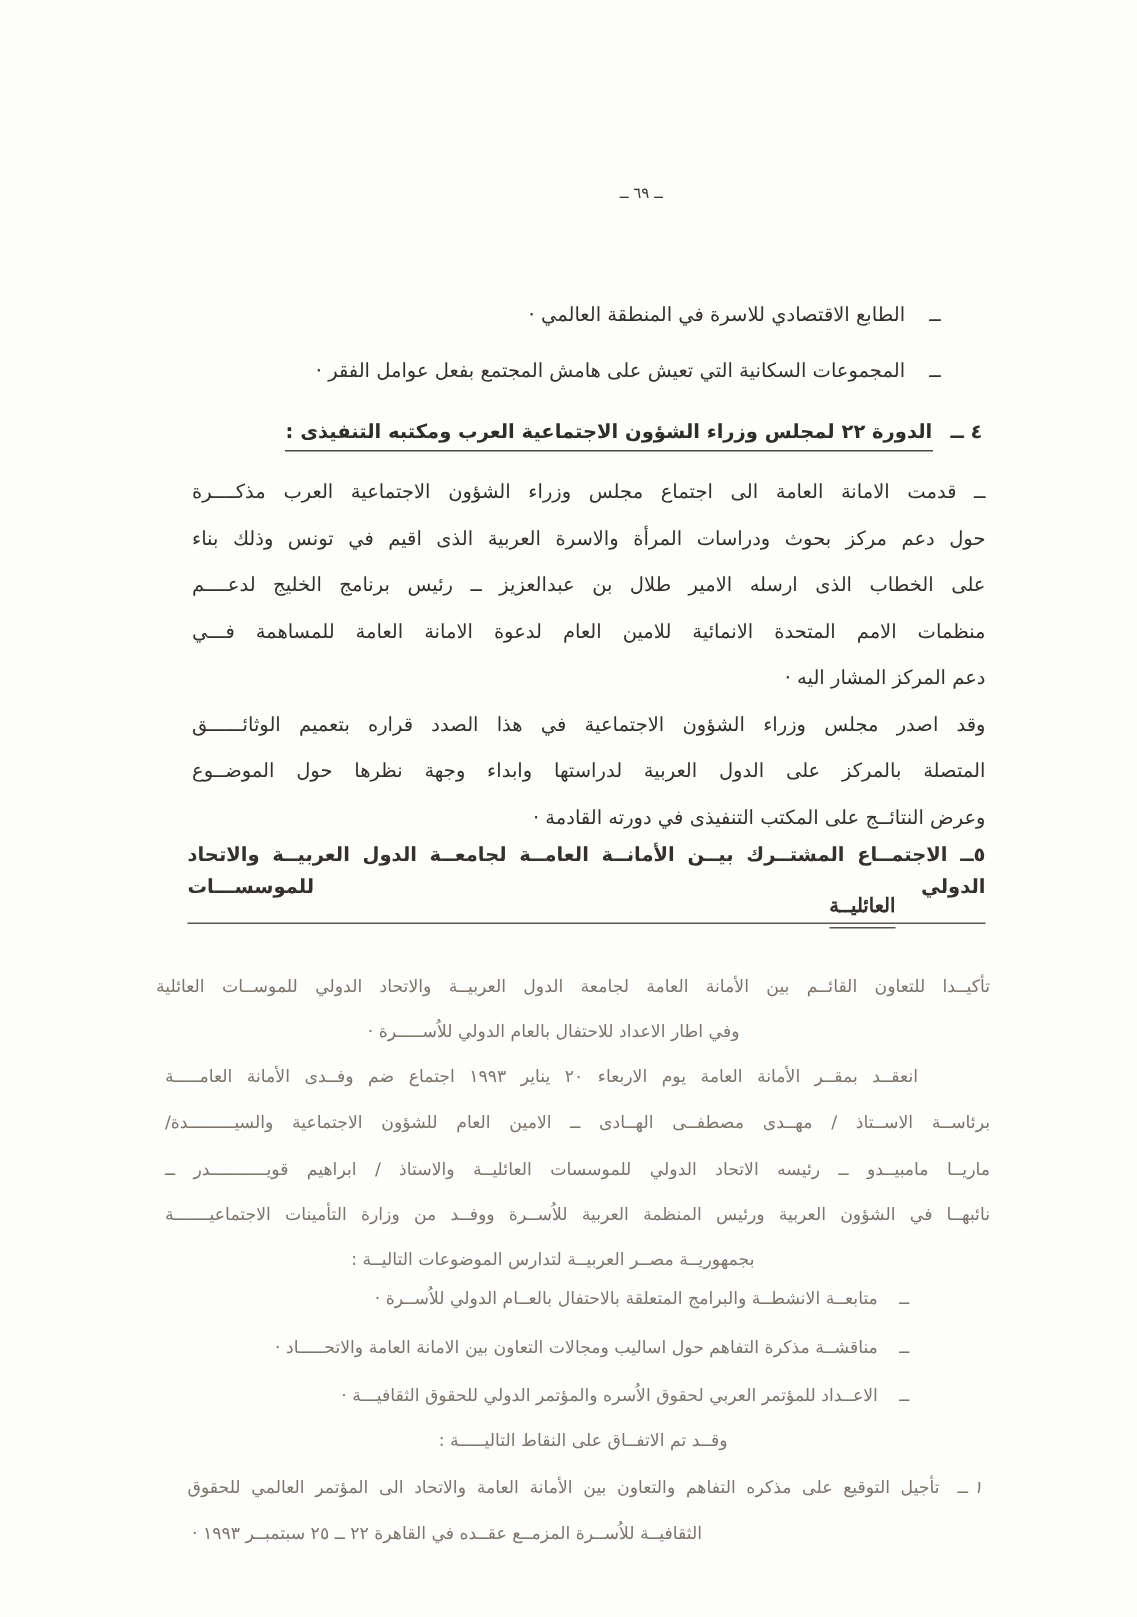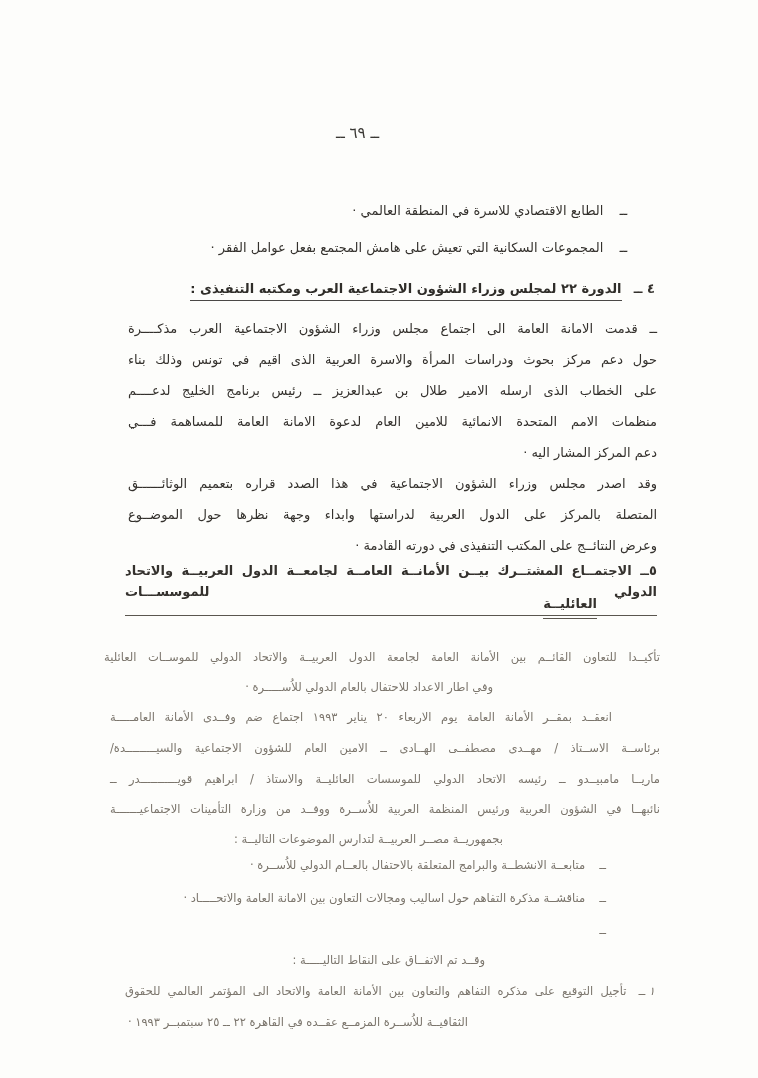--- a/index.html
+++ b/index.html
@@ -14,34 +14,35 @@
     box-shadow:0 0 4px rgba(0,0,0,.25);
   }
   .abs{position:absolute;}
   .upper{font-size:13px;line-height:21px;color:#34312d;}
   .faint{font-size:11.5px;line-height:19px;color:#7b756c;}
   .just{text-align:justify;text-align-last:justify;}
   .endline{text-align:justify;text-align-last:auto;}
   .row{display:flex;align-items:flex-start;}
   .dash{flex:0 0 auto;font-style:italic;}
   .pagenum{
-    top:124px;left:336px;width:118px;
-    text-align:left;font-size:15px;color:#3a3834;letter-spacing:2px;
+    top:124px;left:324px;width:118px;
+    text-align:right;font-size:10px;color:#3a3834;letter-spacing:2px;
   }
   .sec-head{
     font-size:13px;color:#2f2d29;font-weight:bold;
     border-bottom:1.5px solid #4a4846;padding-bottom:4px;
   }
   .sec5-l1{
     border-bottom:1.5px solid #5a564f;padding-bottom:13px;
     font-weight:bold;
   }
   .sec5-l2{
     border-bottom:1.5px solid #5a564f;padding-bottom:4px;
     font-weight:bold;
+    font-family:Liberation Serif, serif;
   }
 </style>
 </head>
 <body>
 
 <div class="page">
 
   <div class="abs pagenum">ــ  ٦٩  ــ</div>
 
   <div class="abs upper row" style="top:200px;right:131px;left:150px;gap:16px">
@@ -91,20 +92,21 @@
   <div class="abs faint row" style="top:856px;right:152px;left:160px;gap:14px">
     <span class="dash">ــ</span>
     <span>متابعــة الانشطــة والبرامج المتعلقة بالاحتفال بالعــام الدولي للاُســرة ·</span>
   </div>
   <div class="abs faint row" style="top:889px;right:152px;left:135px;gap:14px">
     <span class="dash">ــ</span>
     <span>مناقشــة مذكرة التفاهم حول اساليب ومجالات التعاون بين الامانة العامة والاتحـــــاد ·</span>
   </div>
   <div class="abs faint row" style="top:921px;right:152px;left:160px;gap:14px">
     <span class="dash">ــ</span>
+    <span>الاعــداد للمؤتمر العربي لحقوق الاُسره والمؤتمر الدولي للحقوق الثقافيـــة ·</span>
   </div>
 
   <div class="abs faint" style="top:951px;right:273px;text-align:center">وقــد تم الاتفــاق على النقاط التاليـــــة :</div>
 
   <div class="abs faint row" style="top:982px;right:103px;left:125px;gap:12px">
     <span class="dash">١ ــ</span>
     <span class="just" style="flex:1">تأجيل التوقيع على مذكره التفاهم والتعاون بين الأمانة العامة والاتحاد الى المؤتمر العالمي للحقوق</span>
   </div>
   <div class="abs faint" style="top:1013px;right:290px;text-align:right">الثقافيــة للاُســرة المزمــع عقــده في القاهرة ٢٢ ــ ٢٥ سبتمبــر ١٩٩٣ ·</div>
 

